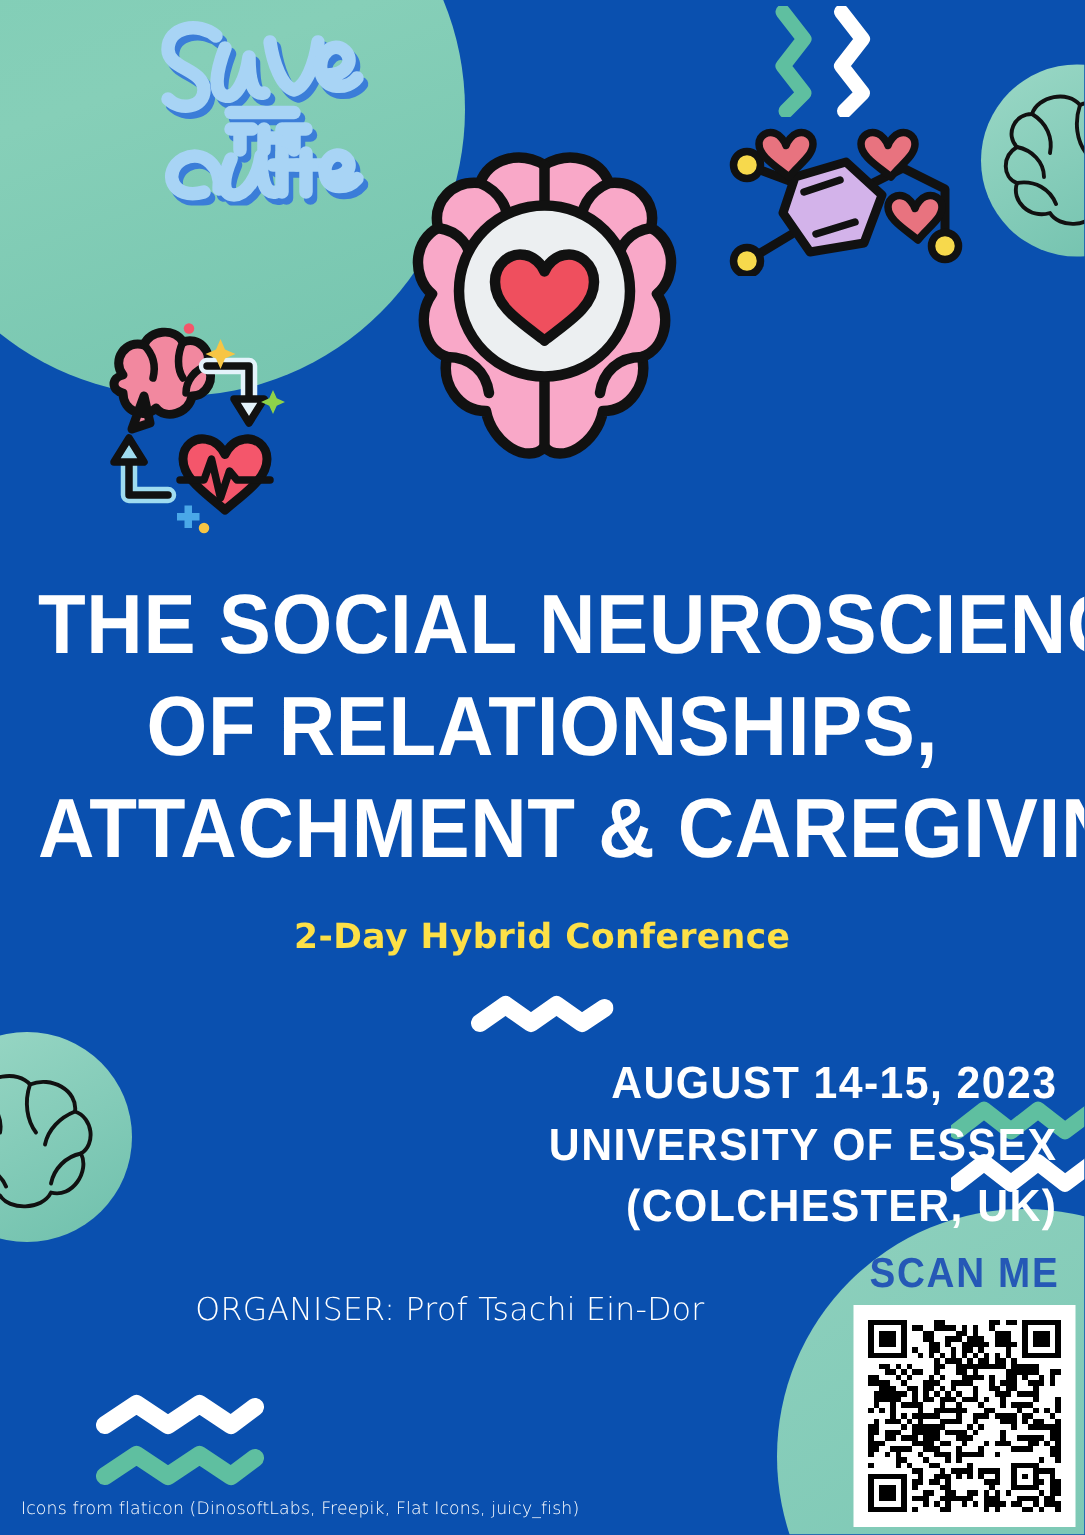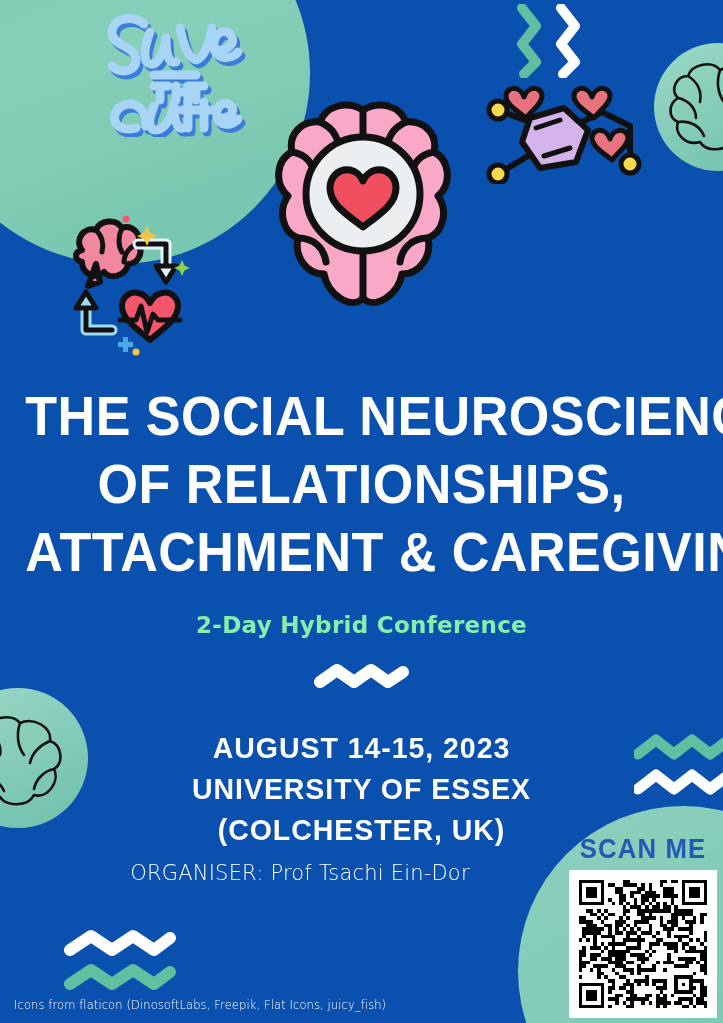--- a/index.html
+++ b/index.html
@@ -101,38 +101,38 @@
     letter-spacing: 0.5px;
     transform: scaleX(0.93);
     white-space: nowrap;
   }
 
   #subtitle {
     position: absolute;
     left: 0; top: 612px;
     width: 723px;
     text-align: center;
-    color: #86efac;
+    color: #fde047;
     font-family: "DejaVu Sans", sans-serif;
     font-weight: bold;
     font-size: 23px;
     letter-spacing: 0.3px;
   }
 
   #divider-wave {
     position: absolute;
     left: 314px; top: 663px;
     width: 95px; height: 26px;
   }
 
   #event-block {
     position: absolute;
-    left: 0; top: 727px;
+    left: 0; top: 702px;
     width: 723px;
-    text-align: center;
+    text-align: right;
   }
   .event-line {
     color: #ffffff;
     font-family: "Liberation Sans Narrow", "Liberation Sans", sans-serif;
     font-weight: bold;
     font-size: 30px;
     line-height: 41px;
     letter-spacing: 1px;
     transform: scaleX(0.95);
     white-space: nowrap;

